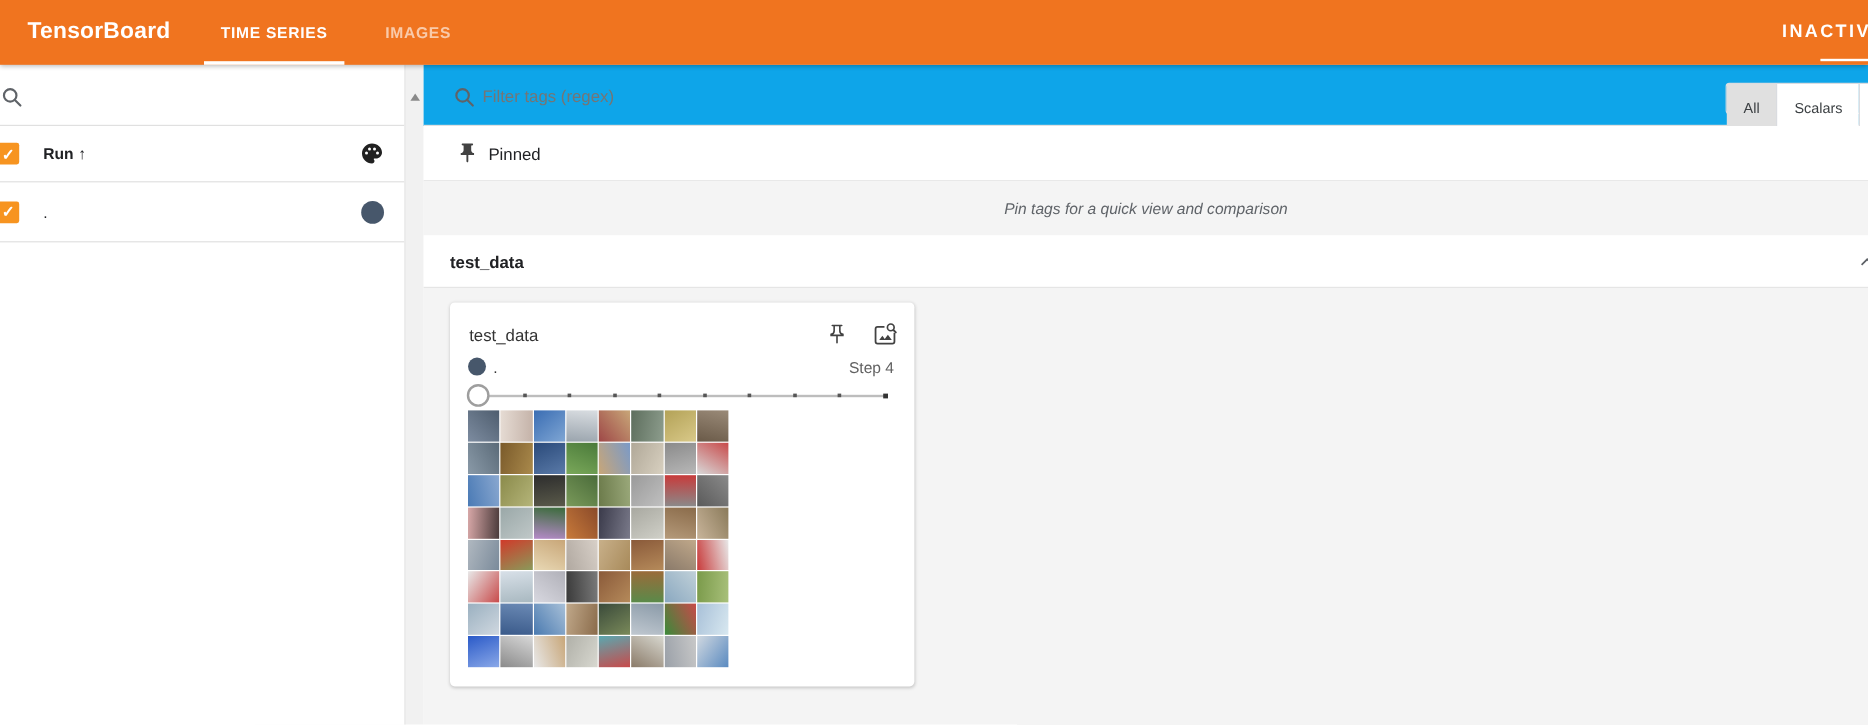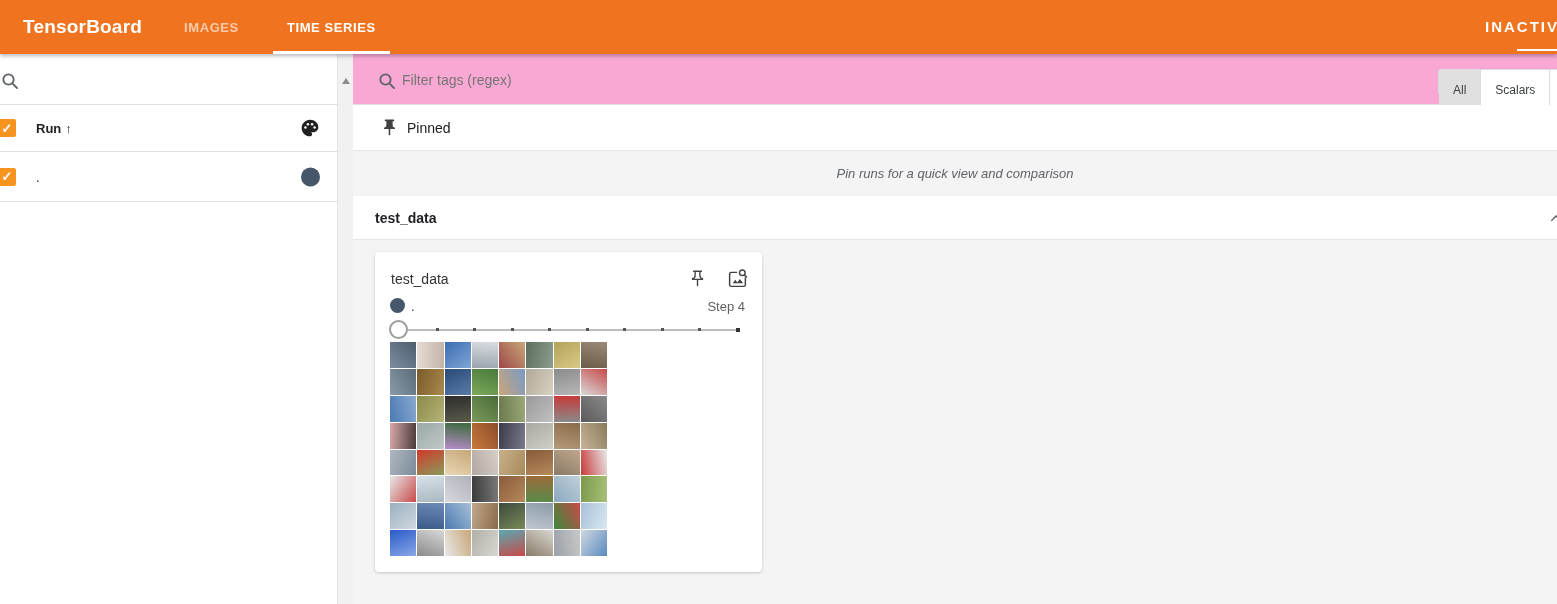--- a/index.html
+++ b/index.html
@@ -42,21 +42,21 @@
                border-radius: 50%; cursor: pointer; }
 
   
   .side-scrollbar { position: absolute; left: 337px; top: 54px; width: 16px; height: 550px;
                     background: #f1f1f1; border-left: 1px solid #e6e6e6; }
   .scroll-arrow { position: absolute; left: 4px; top: 24px; width: 0; height: 0;
                   border-left: 4px solid transparent; border-right: 4px solid transparent; border-bottom: 6px solid #8a8a8a; }
 
   
   .main { position: absolute; left: 353px; top: 54px; width: 1204px; height: 550px; background: #f4f4f4; }
-  .tag-filter-row { position: absolute; left: 0; top: 0; width: 1204px; height: 51px; background: #f9a8d4; border-bottom: 1px solid #e0e0e0; }
+  .tag-filter-row { position: absolute; left: 0; top: 0; width: 1204px; height: 51px; background: #0ea5e9; border-bottom: 1px solid #e0e0e0; }
   .tag-filter-row .search-icon { left: 25px; }
   .tag-filter-row .filter-input { left: 49px; width: 1000px; }
   .seg-group { position: absolute; left: 1085px; top: 15px; height: 26px; display: flex; border: 1px solid #dadce0; border-radius: 3px; overflow: visible; }
   .seg-btn { height: 40px; padding: 0 14px; background: #fff; border: none; border-left: 1px solid #dadce0;
              font-size: 12px; color: #3c4043; font-family: "Liberation Sans", sans-serif; cursor: pointer; white-space: nowrap; }
   .seg-btn:first-child { border-left: none; }
   .seg-btn.selected { background: #e0e0e0; }
 
   .pinned-row { position: absolute; left: 0; top: 51px; width: 1360px; height: 46px; background: #fff; border-bottom: 1px solid #e8e8e8; }
   .pin-icon-filled { position: absolute; left: 27px; top: 13px; width: 19px; height: 19px; }
@@ -95,25 +95,25 @@
   svg { display: block; }
 </style>
 </head>
 <body>
 
 <div id="app">
 
   <div class="header">
     <div class="logo">TensorBoard</div>
     <div class="tabs">
+      <div class="tab active">
+        <span>TIME SERIES</span>
+      </div>
       <div class="tab">
         <span>IMAGES</span>
-      </div>
-      <div class="tab active">
-        <span>TIME SERIES</span>
       </div>
     </div>
     <div class="status-clip">INACTIVE</div>
     <div class="status-underline"></div>
   </div>
 
   <div class="sidebar">
     <div class="side-filter-row">
       <span class="search-icon">
         <svg width="18" height="18" viewBox="0 0 18 18">
@@ -174,21 +174,21 @@
     <div class="pinned-row">
       <span class="pin-icon-filled">
         <svg width="19" height="19" viewBox="0 0 24 24">
             <path fill="#424242" d="M16 9V4h1c.55 0 1-.45 1-1s-.45-1-1-1H7c-.55 0-1 .45-1 1s.45 1 1 1h1v5c0 1.66-1.34 3-3 3v2h5.97v7l1 1 1-1v-7H19v-2c-1.66 0-3-1.34-3-3z"></path>
           </svg>
       </span>
       <span class="pinned-label">Pinned</span>
     </div>
 
     <div class="hint-band">
-      <span class="hint-text">Pin runs for a quick view and comparison</span>
+      <span class="hint-text">Pin tags for a quick view and comparison</span>
     </div>
 
     <div class="section-bar">
       <span class="section-title">test_data</span>
       <span class="section-chevron">
         <svg width="14" height="14" viewBox="0 0 24 24">
             <path fill="none" stroke="#5f6368" stroke-width="2.4" d="M4 15l8-8 8 8"></path>
           </svg>
       </span>
     </div>

